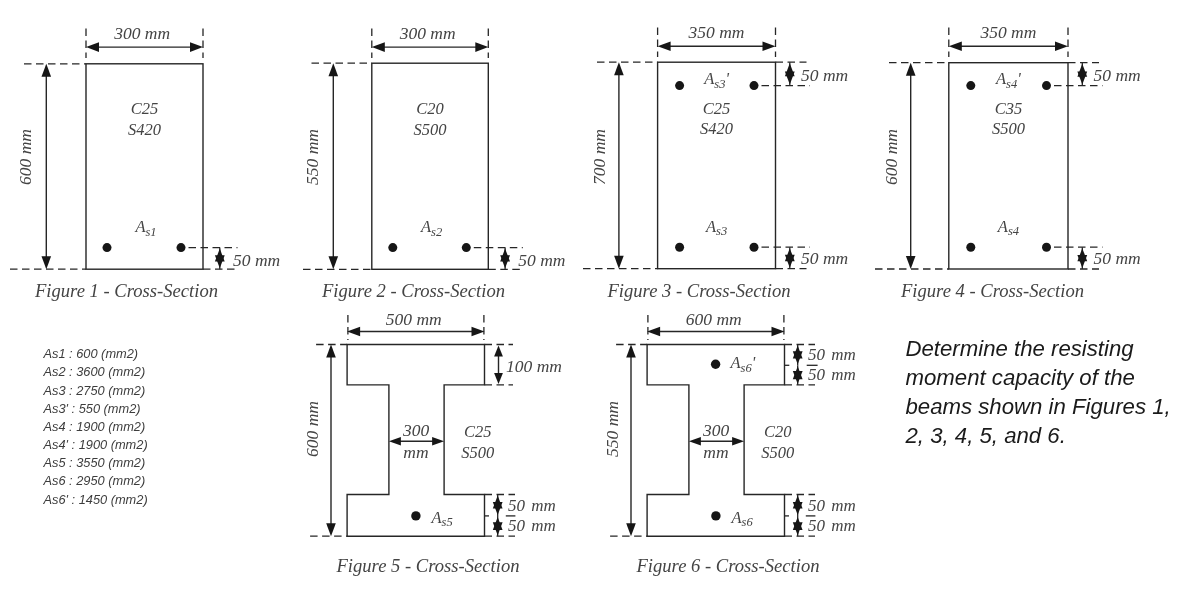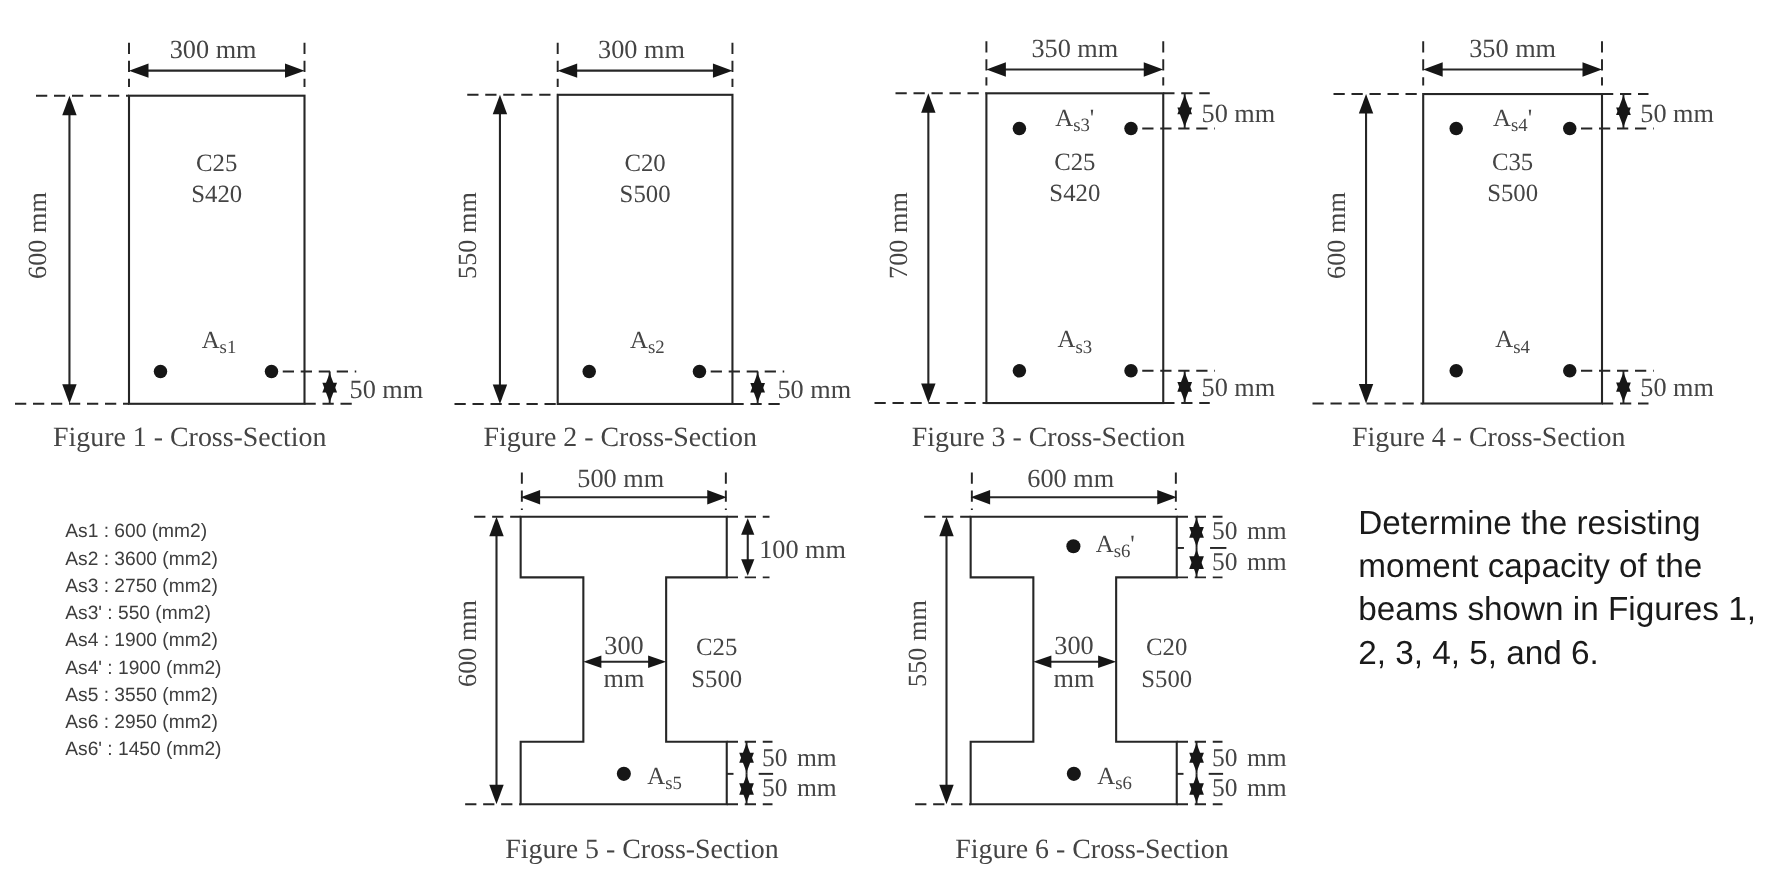--- a/index.html
+++ b/index.html
@@ -1,14 +1,14 @@
 <!DOCTYPE html>
 <html><head><meta charset="utf-8"><style>
 html,body{margin:0;padding:0;background:#ffffff;}
-#c{position:relative;width:1188px;height:594px;overflow:hidden;background:#fff;}
+#c{position:relative;width:1188px;height:594px;overflow:hidden;background:#fff;font-style:italic;}
 </style></head><body>
 <div id="c">
 <svg width="1188" height="594" viewBox="0 0 1188 594">
 <rect x="86" y="63.8" width="117" height="205.39999999999998" fill="none" stroke="#262626" stroke-width="1.4"></rect>
 <line x1="86" y1="28.5" x2="86" y2="58" stroke="#262626" stroke-width="1.3" stroke-dasharray="7.5 4.5"></line>
 <line x1="203" y1="28.5" x2="203" y2="58" stroke="#262626" stroke-width="1.3" stroke-dasharray="7.5 4.5"></line>
 <line x1="98.0" y1="47.1" x2="191.0" y2="47.1" stroke="#262626" stroke-width="1.4"></line>
 <polygon points="86,47.1 99.0,42.300000000000004 99.0,51.9" fill="#161616" stroke="none"></polygon>
 <polygon points="203,47.1 190.0,42.300000000000004 190.0,51.9" fill="#161616" stroke="none"></polygon>
 <text x="142.1" y="38.5" font-size="17.5" text-anchor="middle" font-family="Liberation Serif, serif" fill="#444444">300 mm</text>

